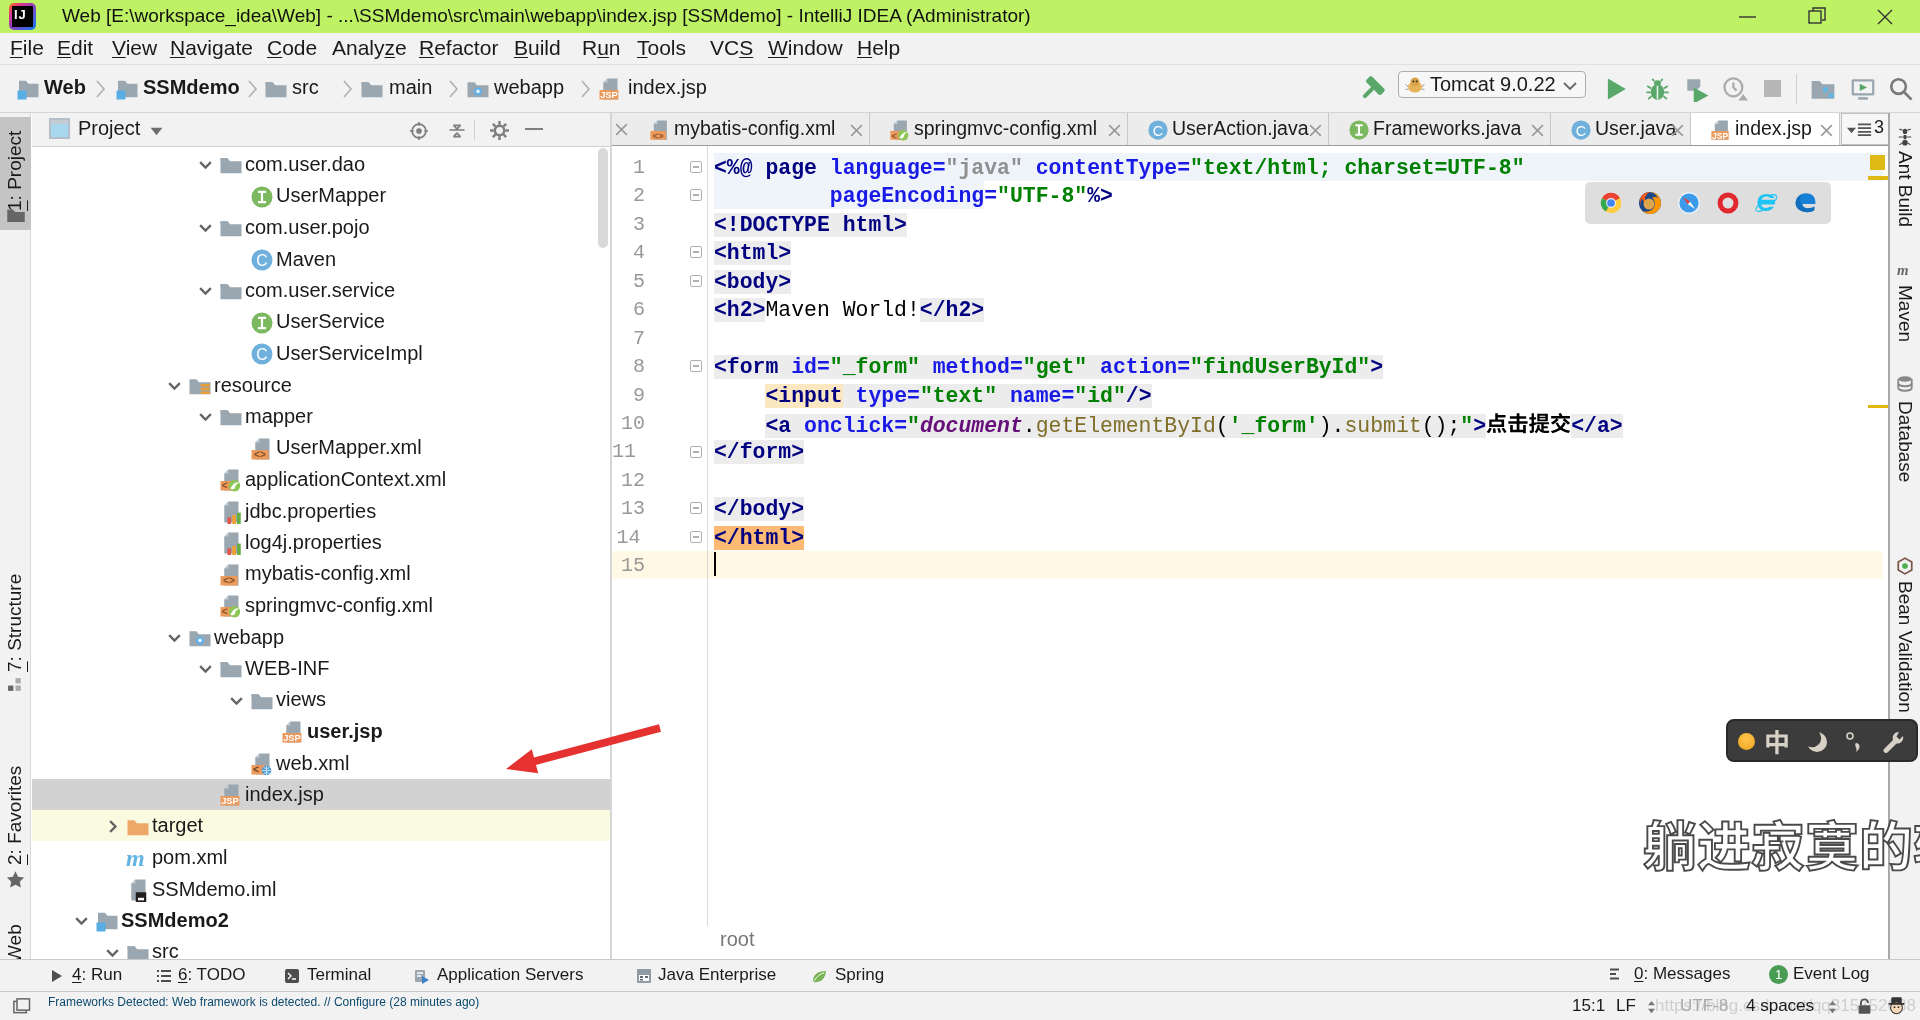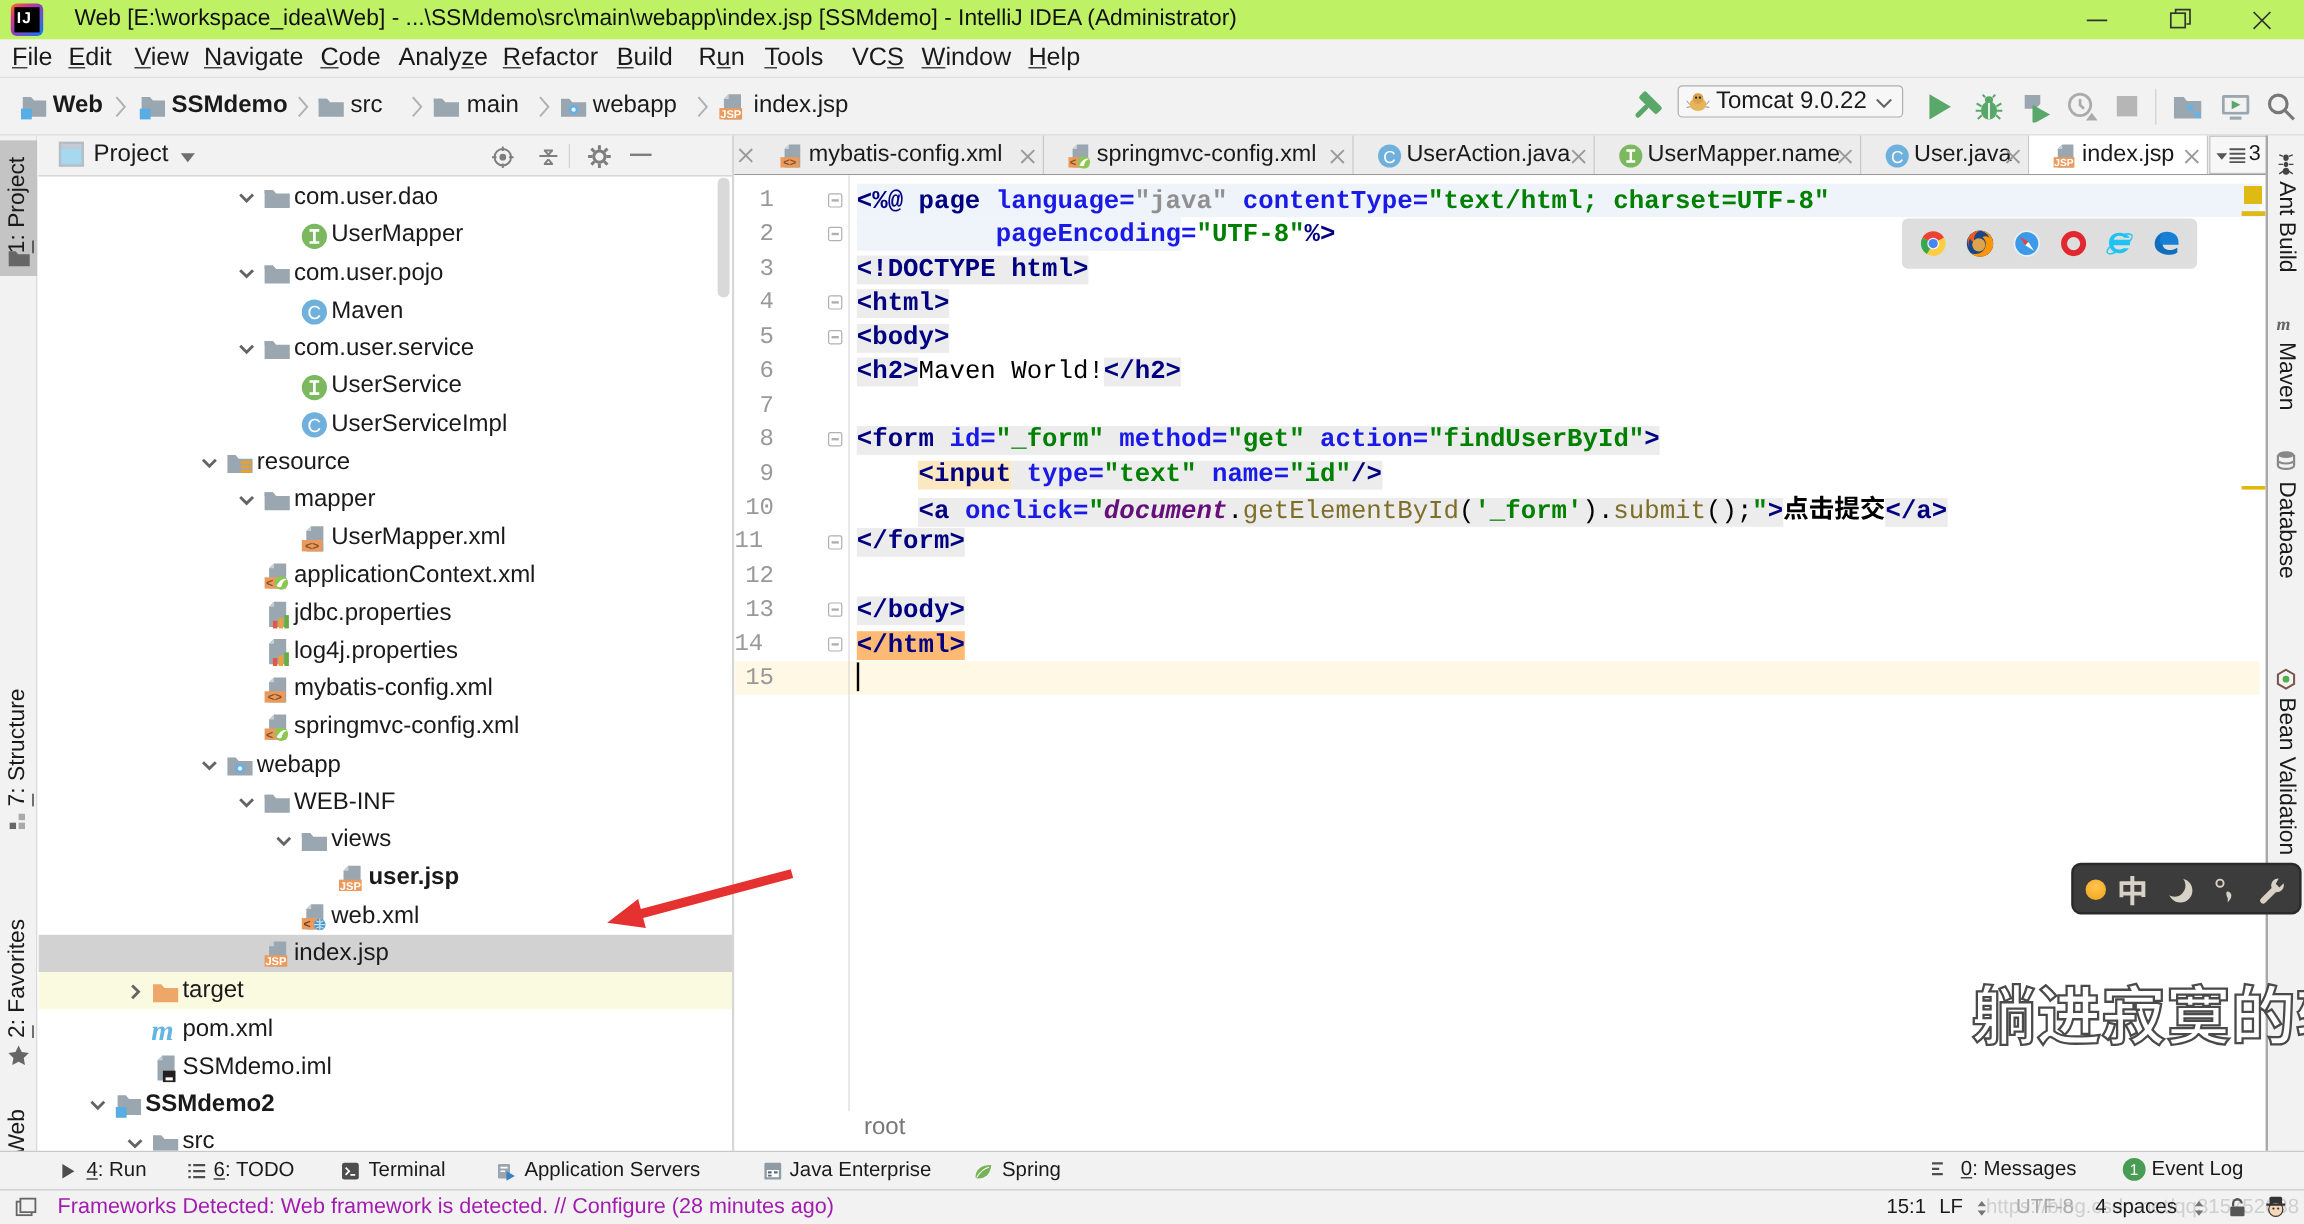--- a/index.html
+++ b/index.html
@@ -462,21 +462,21 @@
         <use href="#cls-c"></use>
       </svg>
 <div class="abs" style="left:560px;top:4px;font-size:19.5px;color:#1a1a1a">UserAction.java</div>
 <svg class="abs" style="left:696px;top:10px" width="15" height="15" viewBox="0 0 14 14">
         <path d="M2 2l10 10M12 2L2 12" stroke="#9A9A9A" stroke-width="1.5"></path>
       </svg>
 <div class="abs" style="left:717px;top:0;width:222px;height:32px;background:transparent;border-right:1px solid #C8C8C8"></div>
 <svg style="position:absolute;left:736px;top:6px" width="22" height="22" viewBox="0 0 16 16">
         <use href="#cls-i"></use>
       </svg>
-<div class="abs" style="left:761px;top:4px;font-size:19.5px;color:#1a1a1a">UserMapper.name</div>
+<div class="abs" style="left:761px;top:4px;font-size:19.5px;color:#1a1a1a">Frameworks.java</div>
 <svg class="abs" style="left:918px;top:10px" width="15" height="15" viewBox="0 0 14 14">
         <path d="M2 2l10 10M12 2L2 12" stroke="#9A9A9A" stroke-width="1.5"></path>
       </svg>
 <div class="abs" style="left:939px;top:0;width:140px;height:32px;background:transparent;border-right:1px solid #C8C8C8"></div>
 <svg style="position:absolute;left:958px;top:6px" width="22" height="22" viewBox="0 0 16 16">
         <use href="#cls-c"></use>
       </svg>
 <div class="abs" style="left:983px;top:4px;font-size:19.5px;color:#1a1a1a">User.java</div>
 <svg class="abs" style="left:1058px;top:10px" width="15" height="15" viewBox="0 0 14 14">
         <path d="M2 2l10 10M12 2L2 12" stroke="#9A9A9A" stroke-width="1.5"></path>
@@ -533,21 +533,21 @@
             </g>
             <g transform="translate(63.900000000000006,21.3) scale(0.0213,-0.0213)">
               <path d="M296 597C240 525 142 451 51 406C79 386 125 342 147 318C236 373 344 464 414 552ZM596 535C685 471 797 376 846 313L949 392C893 455 777 544 690 603ZM373 419 265 386C304 296 352 219 412 154C313 89 189 46 44 18C67 -8 103 -62 117 -89C265 -53 394 -1 500 74C601 -2 728 -54 886 -84C901 -52 933 -2 959 24C811 46 690 89 594 152C660 217 713 295 753 389L632 424C602 346 558 280 502 226C447 281 404 345 373 419ZM401 822C418 792 437 755 450 723H59V606H941V723H585L588 724C575 762 542 819 515 862Z" fill="#000"></path>
             </g>
           </svg></span><span style="color:#000080;font-weight:bold;background:#ECECEC;">&lt;/a&gt;</span></div>
 <div class="mono abs" style="left:0;top:292px;width:33px;height:28px;line-height:28px;font-size:20px;color:#999;">11</div>
 <div class="mono abs" style="left:102px;top:292px;height:28px;line-height:28px;font-size:21.45px;white-space:pre"><span style="color:#000080;font-weight:bold;background:#ECECEC;">&lt;/form&gt;</span></div>
 <div class="mono abs" style="left:0;top:321px;width:33px;height:28px;line-height:28px;font-size:20px;color:#999;text-align:right">12</div>
 <div class="mono abs" style="left:0;top:349px;width:33px;height:28px;line-height:28px;font-size:20px;color:#999;text-align:right">13</div>
 <div class="mono abs" style="left:102px;top:349px;height:28px;line-height:28px;font-size:21.45px;white-space:pre"><span style="color:#000080;font-weight:bold;background:#ECECEC;">&lt;/body&gt;</span></div>
-<div class="mono abs" style="left:0;top:378px;width:33px;height:28px;line-height:28px;font-size:20px;color:#999;text-align:left">14</div>
+<div class="mono abs" style="left:0;top:378px;width:33px;height:28px;line-height:28px;font-size:20px;color:#999;text-align:center">14</div>
 <div class="mono abs" style="left:102px;top:378px;height:28px;line-height:28px;font-size:21.45px;white-space:pre"><span style="color:#000080;font-weight:bold;background:#fdba74;">&lt;/html&gt;</span></div>
 <div class="mono abs" style="left:0;top:406px;width:33px;height:28px;line-height:28px;font-size:20px;color:#999;text-align:right">15</div>
 <div class="abs" style="left:78px;top:15px;width:12px;height:12px;border:1px solid #B0B0B0;background:#fff;border-radius:2px">
         <div class="abs" style="left:2px;top:4px;width:6px;height:2px;background:#B0B0B0"></div>
       </div>
 <div class="abs" style="left:78px;top:43px;width:12px;height:12px;border:1px solid #B0B0B0;background:#fff;border-radius:2px">
         <div class="abs" style="left:2px;top:4px;width:6px;height:2px;background:#B0B0B0"></div>
       </div>
 <div class="abs" style="left:78px;top:100px;width:12px;height:12px;border:1px solid #B0B0B0;background:#fff;border-radius:2px">
         <div class="abs" style="left:2px;top:4px;width:6px;height:2px;background:#B0B0B0"></div>
@@ -672,21 +672,21 @@
       <path d="M1 2.5h9M1 7h6M1 11.5h9" stroke="#4D4D4D" stroke-width="1.9"></path>
     </svg>
 <div class="abs" style="left:1634px;top:964px;font-size:17px;color:#1a1a1a"><u>0</u>: Messages</div>
 <div class="abs" style="left:1769px;top:965px;width:19px;height:19px;border-radius:50%;background:#499C54;color:#fff;font-size:13px;text-align:center;line-height:19px">1</div>
 <div class="abs" style="left:1793px;top:964px;font-size:17px;color:#1a1a1a">Event Log</div>
 <div class="abs" style="left:0;top:991px;width:1920px;height:29px;background:#F2F2F2;border-top:1px solid #C9C9C9">
 <svg class="abs" style="left:12px;top:5px" width="20" height="20" viewBox="0 0 16 16" fill="none" stroke="#666" stroke-width="1.2">
         <rect x="1.5" y="3.5" width="10" height="9"></rect>
         <rect x="4" y="1.5" width="10" height="9" fill="#F2F2F2"></rect>
       </svg>
-<div class="abs" style="left:48px;top:3px;font-size:18px;color:#a21caf">Frameworks Detected: Web framework is detected. // Configure (28 minutes ago)</div>
+<div class="abs" style="left:48px;top:3px;font-size:12px;color:#0c4a6e">Frameworks Detected: Web framework is detected. // Configure (28 minutes ago)</div>
 <div class="abs" style="left:1655px;top:4px;font-size:17px;color:#CFCFCF;white-space:pre">https://blog.csdn.net/qq315752638</div>
 <div class="abs" style="left:1572px;top:4px;font-size:17px;color:#1a1a1a">15:1</div>
 <div class="abs" style="left:1616px;top:4px;font-size:17px;color:#1a1a1a">LF</div>
 <svg class="abs" style="left:1646px;top:8px" width="11" height="14" viewBox="0 0 12 16">
         <path d="M6 1l4 5H2zM6 15l4-5H2z" fill="#777"></path>
       </svg>
 <div class="abs" style="left:1680px;top:4px;font-size:17px;color:#ABABAB">UTF-8</div>
 <div class="abs" style="left:1746px;top:4px;font-size:17px;color:#1a1a1a">4 spaces</div>
 <svg class="abs" style="left:1827px;top:8px" width="11" height="14" viewBox="0 0 12 16">
         <path d="M6 1l4 5H2zM6 15l4-5H2z" fill="#777"></path>

